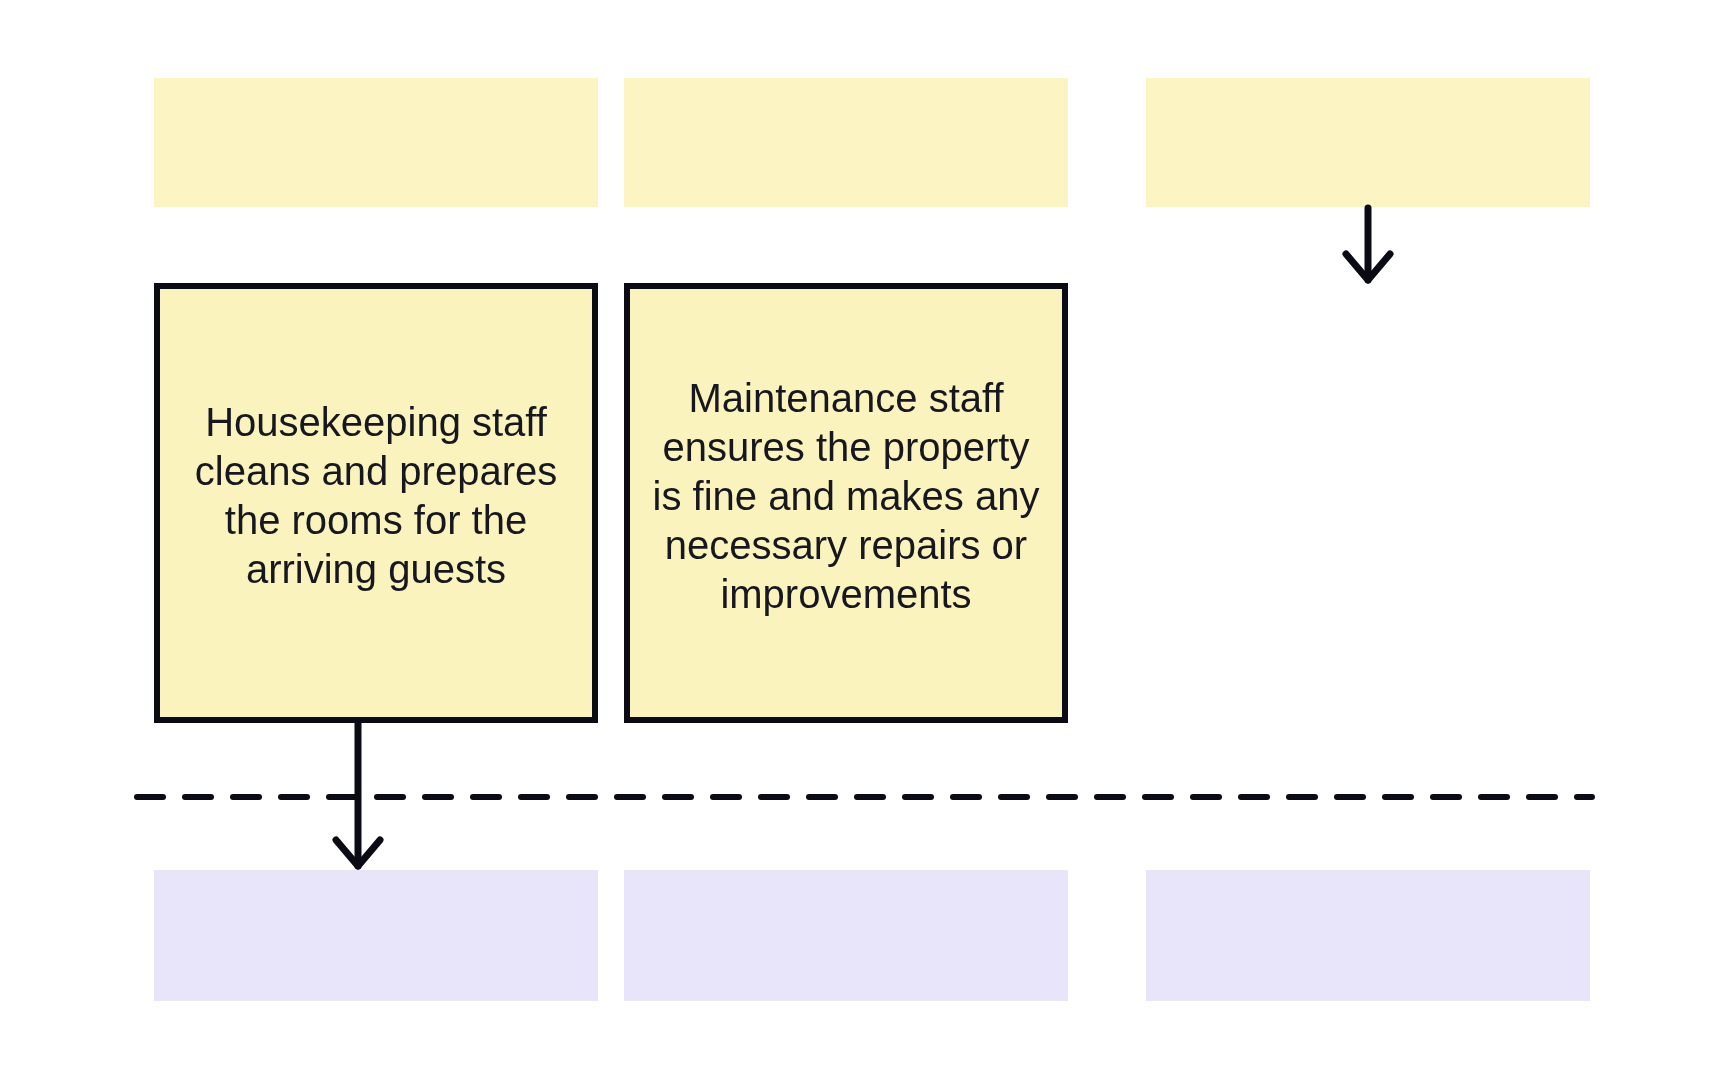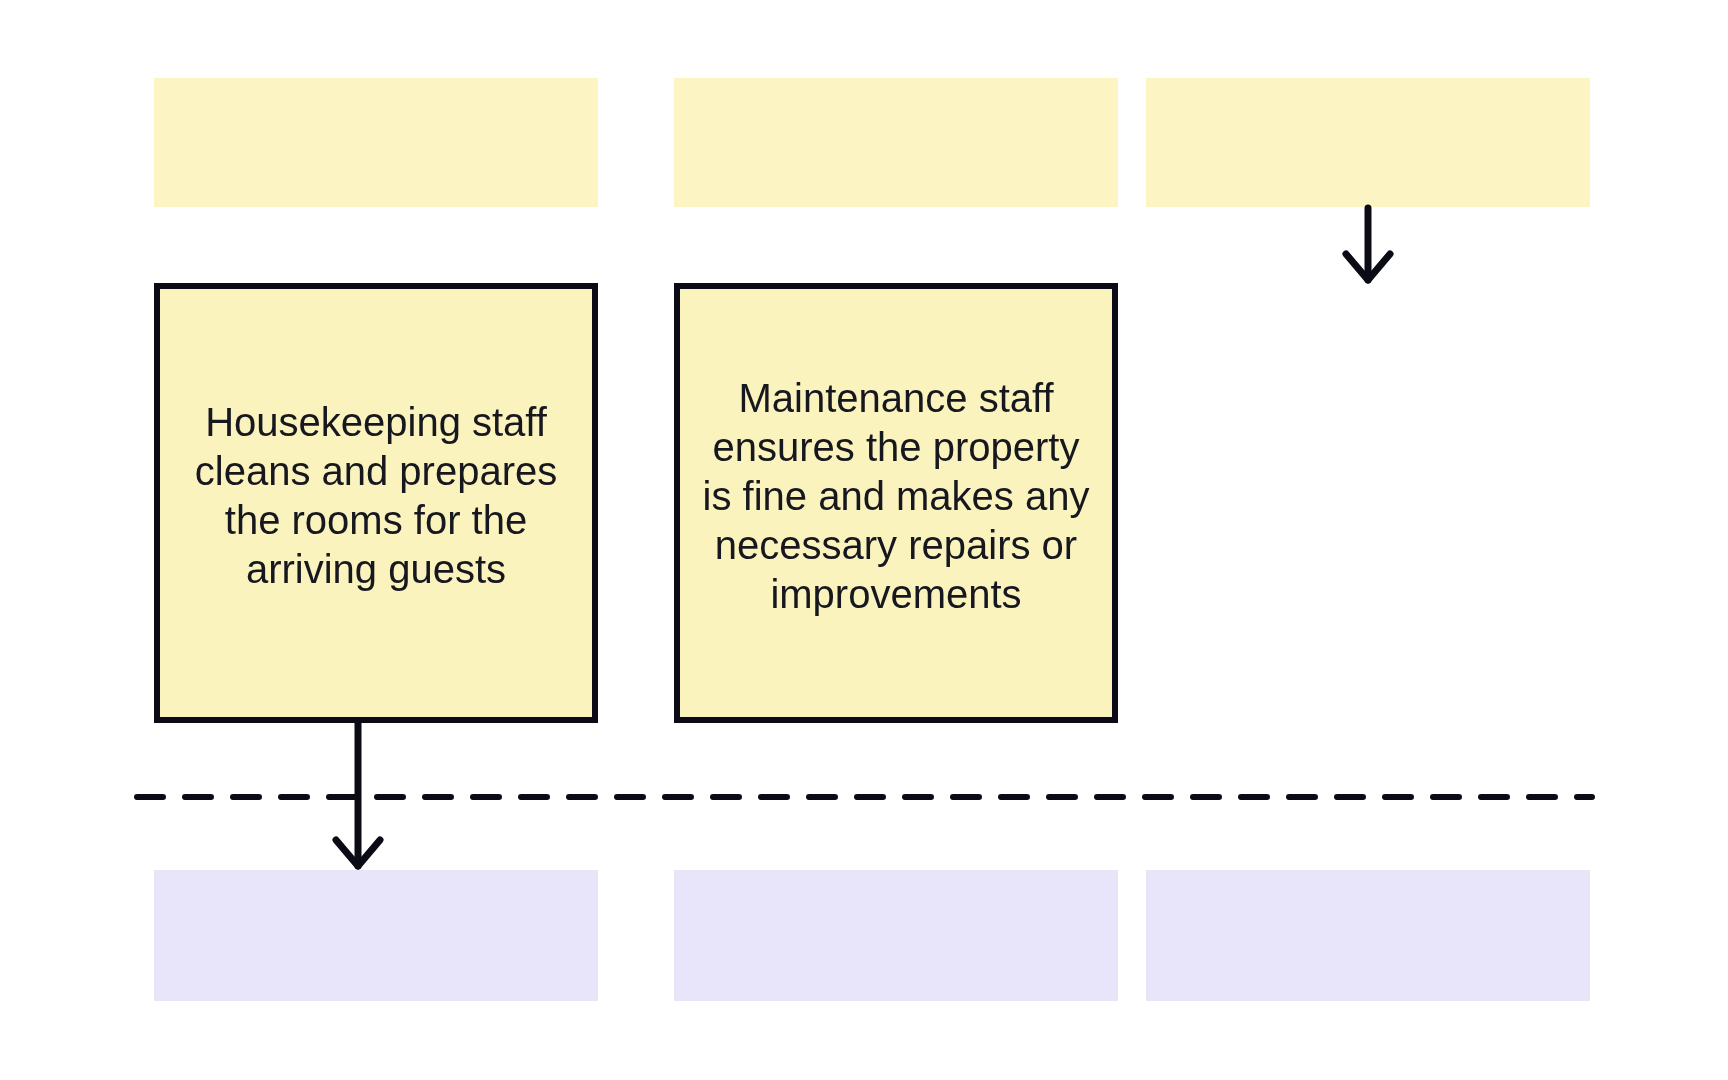--- a/index.html
+++ b/index.html
@@ -49,21 +49,21 @@
 
   
   .bottom-slot {
     top: 870px;
     width: 444px;
     height: 131px;
     background: #e8e5fa;
   }
 
   .col-1 { left: 154px; }
-  .col-2 { left: 674px; }
+  .col-2 { left: 624px; }
   .col-3 { left: 1146px; }
 
   svg { display: block; }
 </style>
 </head>
 <body>
 
 <div class="canvas">
 
   <div class="abs top-slot col-1"></div>

